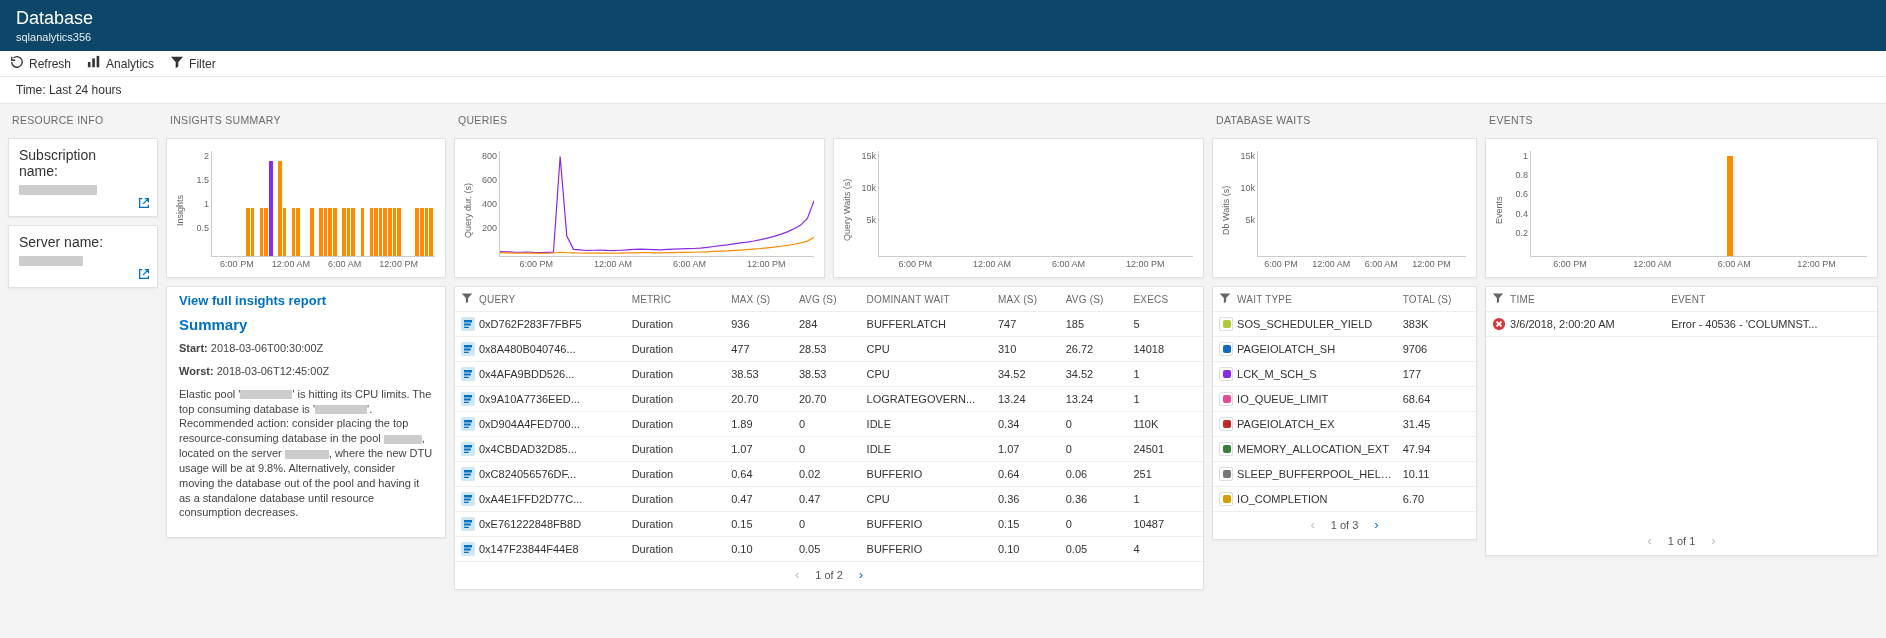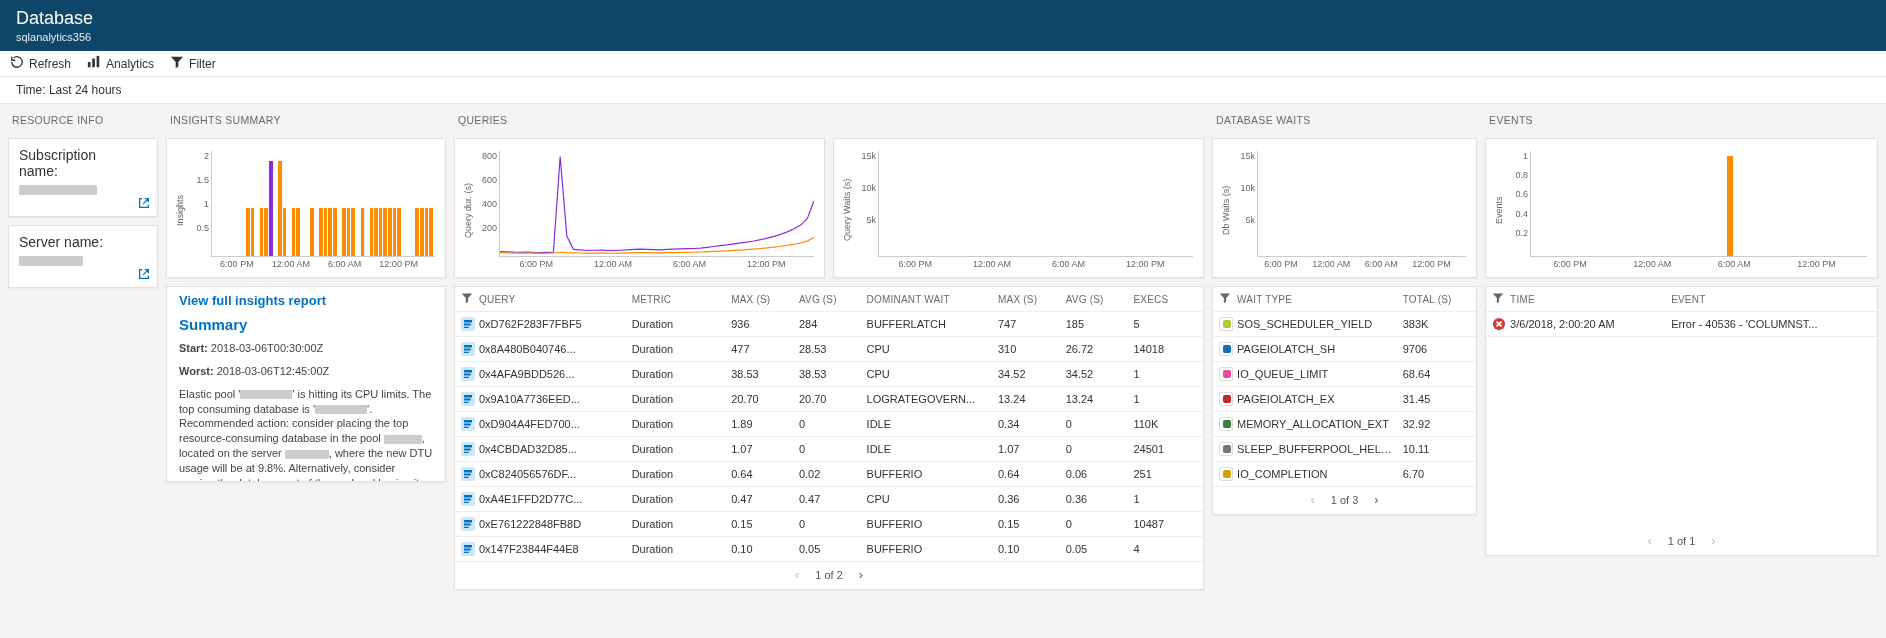--- a/index.html
+++ b/index.html
@@ -240,21 +240,21 @@
             </div>
             <div class="xticks">
               <span>6:00 PM</span>
               <span>12:00 AM</span>
               <span>6:00 AM</span>
               <span>12:00 PM</span>
             </div>
           </div>
         </div>
     </div>
-    <div class="card" style="height:196px; overflow:hidden;">
+    <div class="card" style="height:252px; overflow:hidden;">
       <div class="link-line">View full insights report</div>
       <div class="summary-block">
         <div class="summary-head">Summary</div>
         <p><b>Start:</b> <span>2018-03-06T00:30:00Z</span></p>
         <p><b>Worst:</b> <span>2018-03-06T12:45:00Z</span></p>
         <p>
           <span>Elastic pool '</span><span class="mask-inline"></span><span>' is hitting its CPU limits. The top consuming database is '</span><span class="mask-inline"></span><span>'. Recommended action: consider placing the top resource-consuming database in the pool </span><span class="mask-inline" style="width:38px"></span><span>, located on the server </span><span class="mask-inline" style="width:44px"></span><span>, where the new DTU usage will be at 9.8%. Alternatively, consider moving the database out of the pool and having it as a standalone database until resource consumption decreases.</span>
         </p>
         <p><b>Last Update:</b> <span>2018-03-06T12:45:00Z</span></p>
 
@@ -754,38 +754,45 @@
           </div>
           <div class="tbl-row">
             <span class="type-ic w">
               <span class="wait-dot" style="background:#0f6cbf"></span>
             </span>
     <span class="cell w-type">PAGEIOLATCH_SH</span>
     <span class="cell w-total">9706</span>
           </div>
           <div class="tbl-row">
             <span class="type-ic w">
+              <span class="wait-dot" style="background:#8a2be2"></span>
+            </span>
+    <span class="cell w-type">LCK_M_SCH_S</span>
+    <span class="cell w-total">177</span>
+          </div>
+          <div class="tbl-row">
+            <span class="type-ic w">
               <span class="wait-dot" style="background:#e34b9d"></span>
             </span>
     <span class="cell w-type">IO_QUEUE_LIMIT</span>
     <span class="cell w-total">68.64</span>
           </div>
           <div class="tbl-row">
             <span class="type-ic w">
               <span class="wait-dot" style="background:#c12a2a"></span>
             </span>
     <span class="cell w-type">PAGEIOLATCH_EX</span>
     <span class="cell w-total">31.45</span>
           </div>
           <div class="tbl-row">
             <span class="type-ic w">
               <span class="wait-dot" style="background:#3a7c3a"></span>
             </span>
     <span class="cell w-type">MEMORY_ALLOCATION_EXT</span>
-    <span class="cell w-total">32.92</span>
+    <span class="cell w-total">47.94</span>
           </div>
           <div class="tbl-row">
             <span class="type-ic w">
               <span class="wait-dot" style="background:#777"></span>
             </span>
     <span class="cell w-type">SLEEP_BUFFERPOOL_HELPLW</span>
     <span class="cell w-total">10.11</span>
           </div>
           <div class="tbl-row">
             <span class="type-ic w">

